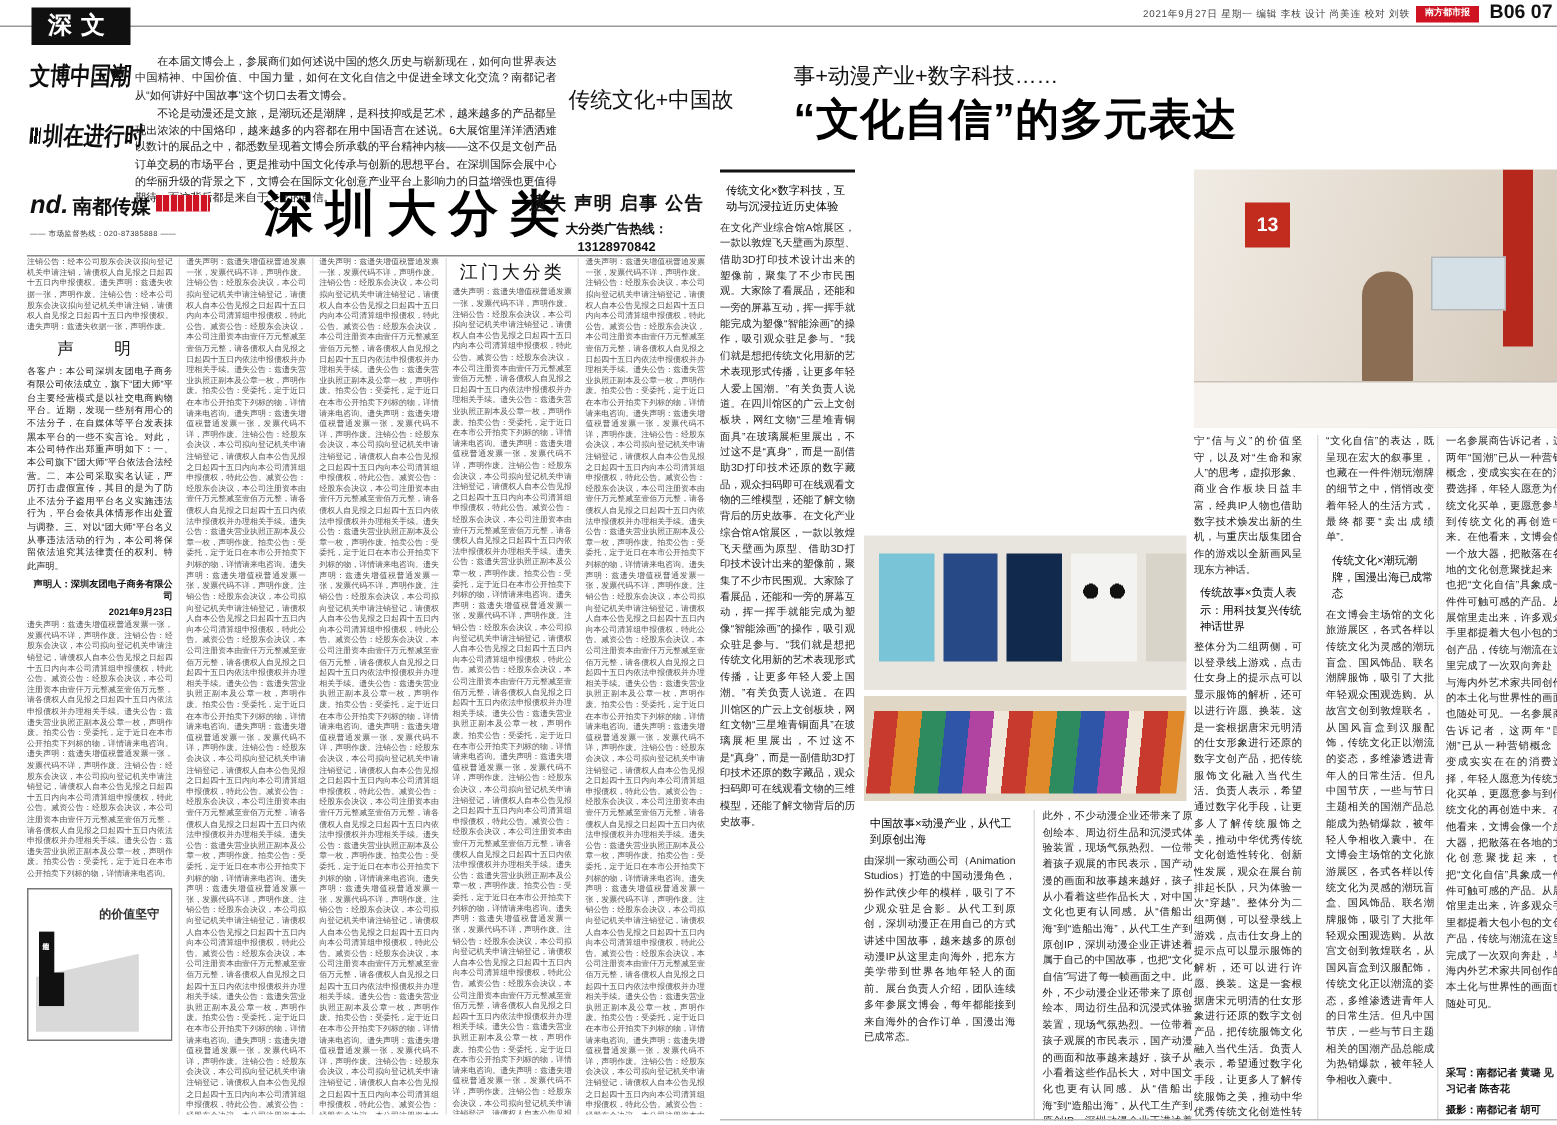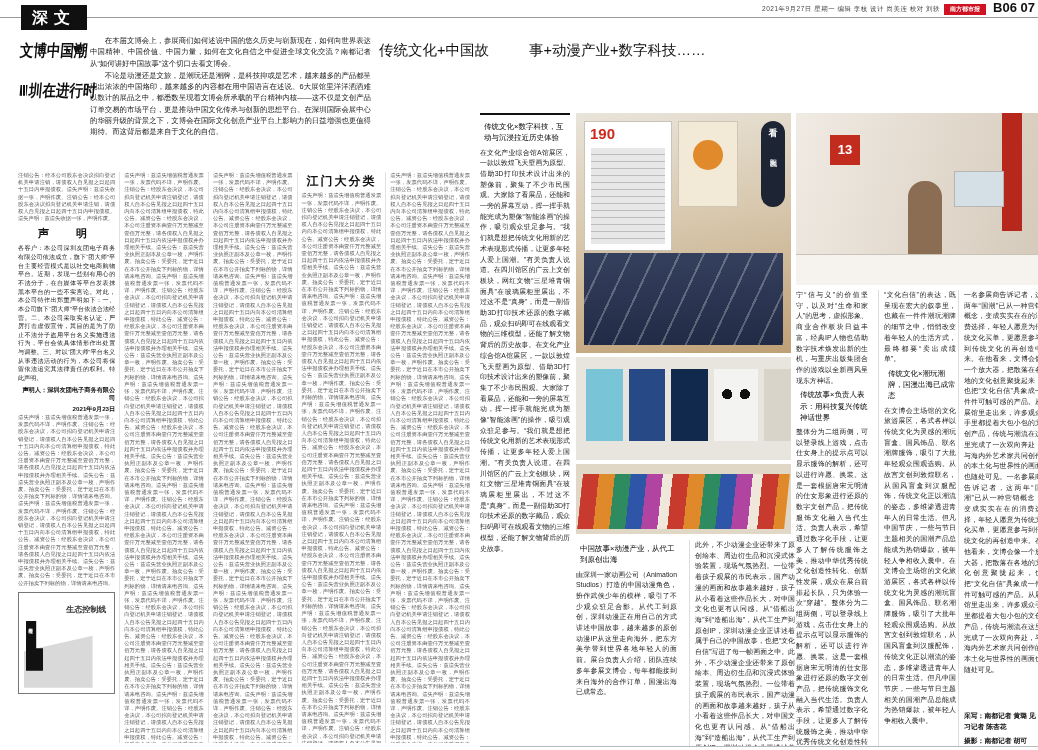--- a/index.html
+++ b/index.html
@@ -42,31 +42,31 @@
       background-image:repeating-linear-gradient(90deg,transparent 0 4px,rgba(255,255,255,.85) 4px 5px);}
   .brand-hotline{position:absolute;left:2px;top:28px;font-size:5px;color:#333;letter-spacing:.3px;}
   .ad-title{position:absolute;left:158px;top:-4px;font-size:33px;font-weight:900;letter-spacing:8px;color:#000;white-space:nowrap;}
   .ad-notice{position:absolute;right:0;top:3px;width:118px;text-align:center;}
   .ad-notice .t{font-size:12px;font-weight:900;color:#111;letter-spacing:1px;}
   .ad-notice .h{font-size:8.5px;font-weight:900;color:#111;margin-top:3px;}
   .ad-body{position:absolute;top:48px;left:0;right:0;bottom:2px;display:flex;gap:4px;}
   .acol{flex:1;overflow:hidden;font-size:5.3px;line-height:1.36;text-align:justify;color:#555;word-break:break-all;}
   .acol.first{flex:1.22;}
   .acol + .acol{border-left:1px solid #e2e2e2;padding-left:4px;}
-  .st-title{font-size:11px;font-weight:700;text-align:center;letter-spacing:8px;color:#111;margin:4px 0 3px 0;}
+  .st-title{font-size:11px;font-weight:400;text-align:center;letter-spacing:8px;color:#111;margin:4px 0 3px 0;}
   .st-body{font-size:6.1px;line-height:1.42;color:#222;text-align:justify;word-break:break-all;}
   .st-sign{font-size:6.2px;font-weight:700;color:#111;text-align:right;margin-top:3px;}
   .map-box{margin-top:5px;border:1px solid #777;height:100px;position:relative;background:#fff;break-inside:avoid;}
   .map-label{position:absolute;top:12px;right:8px;font-size:8px;font-weight:700;color:#333;}
   .map-land{position:absolute;left:5px;bottom:5px;width:72%;height:52%;background:#d9d9d9;
       clip-path:polygon(0 30%,100% 0,100% 100%,0 100%);}
   .map-site{position:absolute;left:7px;bottom:22px;width:17px;height:50px;background:#111;
       clip-path:polygon(0 0,60% 0,60% 55%,100% 55%,100% 100%,0 100%);}
   .map-site span{position:absolute;left:1px;top:4px;writing-mode:vertical-rl;font-size:4.5px;color:#fff;}
-  .jm-header{font-size:12px;font-weight:700;text-align:center;letter-spacing:2px;color:#111;margin:1px 0 3px 0;}
+  .jm-header{font-size:12px;font-weight:400;text-align:center;letter-spacing:2px;color:#111;margin:1px 0 3px 0;}
   
   .acol-art{position:absolute;overflow:hidden;}
   .atext{font-size:6.9px;line-height:1.55;text-align:justify;color:#222;word-break:break-all;}
   .subhead{font-size:7.5px;font-weight:400;color:#000;line-height:1.5;margin:3px 0 4px 4px;}
   .col1{left:480px;top:113px;width:90px;height:634px;border-top:2px solid #111;padding-top:3px;}
   .col2{left:576px;top:540px;width:101px;height:207px;}
   .col3{left:689px;top:540px;width:100px;height:207px;border-left:1px solid #ddd;padding-left:5px;}
   .colR1{left:796px;top:290px;width:72px;height:457px;}
   .colR2{left:878px;top:290px;width:72px;height:457px;border-left:1px solid #ddd;padding-left:5px;}
   .colR3{left:958px;top:290px;width:78px;height:457px;border-left:1px solid #ddd;padding-left:5px;
@@ -134,36 +134,50 @@
     <p>在本届文博会上，参展商们如何述说中国的悠久历史与崭新现在，如何向世界表达中国精神、中国价值、中国力量，如何在文化自信之中促进全球文化交流？南都记者从“如何讲好中国故事”这个切口去看文博会。</p>
     <p>不论是动漫还是文旅，是潮玩还是潮牌，是科技抑或是艺术，越来越多的产品都呈现出浓浓的中国烙印，越来越多的内容都在用中国语言在述说。6大展馆里洋洋洒洒难以数计的展品之中，都悉数呈现着文博会所承载的平台精神内核——这不仅是文创产品订单交易的市场平台，更是推动中国文化传承与创新的思想平台。在深圳国际会展中心的华丽升级的背景之下，文博会在国际文化创意产业平台上影响力的日益增强也更值得期待。而这背后都是来自于文化的自信。</p>
   </div>
 
   <div class="headline">
     <div class="hl-l">
       <div class="kicker">传统文化+中国故</div>
     </div>
     <div class="hl-r">
       <div class="kicker">事+动漫产业+数字科技……</div>
+      <div class="mainhead">“文化自信”的多元表达</div>
     </div>
   </div>
 
   <div class="ad">
+    <div class="ad-header">
+      <div class="brand-row">
+        <span class="brand-prefix">nd.</span>
+        <span class="brand-name">南都传媒</span>
+        <span class="brand-badge"></span>
+      </div>
+      <div class="brand-hotline">—— 市场监督热线：020-87385888 ——</div>
+      <div class="ad-title">深圳大分类</div>
+      <div class="ad-notice">
+        <div class="t">遗失 声明 启事 公告</div>
+        <div class="h">大分类广告热线：13128970842</div>
+      </div>
+    </div>
     <div class="ad-body">
       <div class="acol first">
         <span>注销公告：经本公司股东会决议拟向登记机关申请注销，请债权人自见报之日起四十五日内申报债权。遗失声明：兹遗失收据一张，声明作废。注销公告：经本公司股东会决议拟向登记机关申请注销，请债权人自见报之日起四十五日内申报债权。遗失声明：兹遗失收据一张，声明作废。</span>
         <div>
           <div class="st-title">声　明</div>
           <div class="st-body">各客户：本公司深圳友团电子商务有限公司依法成立，旗下“团大师”平台主要经营模式是以社交电商购物平台。近期，发现一些别有用心的不法分子，在自媒体等平台发表抹黑本平台的一些不实言论。对此，本公司特作出郑重声明如下：一、本公司旗下“团大师”平台依法合法经营。二、本公司采取实名认证，严厉打击虚假宣传，其目的是为了防止不法分子盗用平台名义实施违法行为，平台会依具体情形作出处置与调整。三、对以“团大师”平台名义从事违法活动的行为，本公司将保留依法追究其法律责任的权利。特此声明。</div>
           <div class="st-sign">声明人：深圳友团电子商务有限公司</div>
           <div class="st-sign">2021年9月23日</div>
         </div>
         <span>遗失声明：兹遗失增值税普通发票一张，发票代码不详，声明作废。注销公告：经股东会决议，本公司拟向登记机关申请注销登记，请债权人自本公告见报之日起四十五日内向本公司清算组申报债权，特此公告。减资公告：经股东会决议，本公司注册资本由壹仟万元整减至壹佰万元整，请各债权人自见报之日起四十五日内依法申报债权并办理相关手续。遗失公告：兹遗失营业执照正副本及公章一枚，声明作废。拍卖公告：受委托，定于近日在本市公开拍卖下列标的物，详情请来电咨询。遗失声明：兹遗失增值税普通发票一张，发票代码不详，声明作废。注销公告：经股东会决议，本公司拟向登记机关申请注销登记，请债权人自本公告见报之日起四十五日内向本公司清算组申报债权，特此公告。减资公告：经股东会决议，本公司注册资本由壹仟万元整减至壹佰万元整，请各债权人自见报之日起四十五日内依法申报债权并办理相关手续。遗失公告：兹遗失营业执照正副本及公章一枚，声明作废。拍卖公告：受委托，定于近日在本市公开拍卖下列标的物，详情请来电咨询。</span>
         <div class="map-box">
-          <div class="map-label">生态控制线</div>
+          <div class="map-label">的价值坚守</div>
           <div class="map-land"></div>
           <div class="map-site">
               <span>用地位置</span>
             </div>
         </div>
       </div>
       <div class="acol"><span>遗失声明：兹遗失增值税普通发票一张，发票代码不详，声明作废。注销公告：经股东会决议，本公司拟向登记机关申请注销登记，请债权人自本公告见报之日起四十五日内向本公司清算组申报债权，特此公告。减资公告：经股东会决议，本公司注册资本由壹仟万元整减至壹佰万元整，请各债权人自见报之日起四十五日内依法申报债权并办理相关手续。遗失公告：兹遗失营业执照正副本及公章一枚，声明作废。拍卖公告：受委托，定于近日在本市公开拍卖下列标的物，详情请来电咨询。遗失声明：兹遗失增值税普通发票一张，发票代码不详，声明作废。注销公告：经股东会决议，本公司拟向登记机关申请注销登记，请债权人自本公告见报之日起四十五日内向本公司清算组申报债权，特此公告。减资公告：经股东会决议，本公司注册资本由壹仟万元整减至壹佰万元整，请各债权人自见报之日起四十五日内依法申报债权并办理相关手续。遗失公告：兹遗失营业执照正副本及公章一枚，声明作废。拍卖公告：受委托，定于近日在本市公开拍卖下列标的物，详情请来电咨询。遗失声明：兹遗失增值税普通发票一张，发票代码不详，声明作废。注销公告：经股东会决议，本公司拟向登记机关申请注销登记，请债权人自本公告见报之日起四十五日内向本公司清算组申报债权，特此公告。减资公告：经股东会决议，本公司注册资本由壹仟万元整减至壹佰万元整，请各债权人自见报之日起四十五日内依法申报债权并办理相关手续。遗失公告：兹遗失营业执照正副本及公章一枚，声明作废。拍卖公告：受委托，定于近日在本市公开拍卖下列标的物，详情请来电咨询。遗失声明：兹遗失增值税普通发票一张，发票代码不详，声明作废。注销公告：经股东会决议，本公司拟向登记机关申请注销登记，请债权人自本公告见报之日起四十五日内向本公司清算组申报债权，特此公告。减资公告：经股东会决议，本公司注册资本由壹仟万元整减至壹佰万元整，请各债权人自见报之日起四十五日内依法申报债权并办理相关手续。遗失公告：兹遗失营业执照正副本及公章一枚，声明作废。拍卖公告：受委托，定于近日在本市公开拍卖下列标的物，详情请来电咨询。遗失声明：兹遗失增值税普通发票一张，发票代码不详，声明作废。注销公告：经股东会决议，本公司拟向登记机关申请注销登记，请债权人自本公告见报之日起四十五日内向本公司清算组申报债权，特此公告。减资公告：经股东会决议，本公司注册资本由壹仟万元整减至壹佰万元整，请各债权人自见报之日起四十五日内依法申报债权并办理相关手续。遗失公告：兹遗失营业执照正副本及公章一枚，声明作废。拍卖公告：受委托，定于近日在本市公开拍卖下列标的物，详情请来电咨询。遗失声明：兹遗失增值税普通发票一张，发票代码不详，声明作废。注销公告：经股东会决议，本公司拟向登记机关申请注销登记，请债权人自本公告见报之日起四十五日内向本公司清算组申报债权，特此公告。减资公告：经股东会决议，本公司注册资本由壹仟万元整减至壹佰万元整，请各债权人自见报之日起四十五日内依法申报债权并办理相关手续。遗失公告：兹遗失营业执照正副本及公章一枚，声明作废。拍卖公告：受委托，定于近日在本市公开拍卖下列标的物，详情请来电咨询。</span></div>
       <div class="acol"><span>遗失声明：兹遗失增值税普通发票一张，发票代码不详，声明作废。注销公告：经股东会决议，本公司拟向登记机关申请注销登记，请债权人自本公告见报之日起四十五日内向本公司清算组申报债权，特此公告。减资公告：经股东会决议，本公司注册资本由壹仟万元整减至壹佰万元整，请各债权人自见报之日起四十五日内依法申报债权并办理相关手续。遗失公告：兹遗失营业执照正副本及公章一枚，声明作废。拍卖公告：受委托，定于近日在本市公开拍卖下列标的物，详情请来电咨询。遗失声明：兹遗失增值税普通发票一张，发票代码不详，声明作废。注销公告：经股东会决议，本公司拟向登记机关申请注销登记，请债权人自本公告见报之日起四十五日内向本公司清算组申报债权，特此公告。减资公告：经股东会决议，本公司注册资本由壹仟万元整减至壹佰万元整，请各债权人自见报之日起四十五日内依法申报债权并办理相关手续。遗失公告：兹遗失营业执照正副本及公章一枚，声明作废。拍卖公告：受委托，定于近日在本市公开拍卖下列标的物，详情请来电咨询。遗失声明：兹遗失增值税普通发票一张，发票代码不详，声明作废。注销公告：经股东会决议，本公司拟向登记机关申请注销登记，请债权人自本公告见报之日起四十五日内向本公司清算组申报债权，特此公告。减资公告：经股东会决议，本公司注册资本由壹仟万元整减至壹佰万元整，请各债权人自见报之日起四十五日内依法申报债权并办理相关手续。遗失公告：兹遗失营业执照正副本及公章一枚，声明作废。拍卖公告：受委托，定于近日在本市公开拍卖下列标的物，详情请来电咨询。遗失声明：兹遗失增值税普通发票一张，发票代码不详，声明作废。注销公告：经股东会决议，本公司拟向登记机关申请注销登记，请债权人自本公告见报之日起四十五日内向本公司清算组申报债权，特此公告。减资公告：经股东会决议，本公司注册资本由壹仟万元整减至壹佰万元整，请各债权人自见报之日起四十五日内依法申报债权并办理相关手续。遗失公告：兹遗失营业执照正副本及公章一枚，声明作废。拍卖公告：受委托，定于近日在本市公开拍卖下列标的物，详情请来电咨询。遗失声明：兹遗失增值税普通发票一张，发票代码不详，声明作废。注销公告：经股东会决议，本公司拟向登记机关申请注销登记，请债权人自本公告见报之日起四十五日内向本公司清算组申报债权，特此公告。减资公告：经股东会决议，本公司注册资本由壹仟万元整减至壹佰万元整，请各债权人自见报之日起四十五日内依法申报债权并办理相关手续。遗失公告：兹遗失营业执照正副本及公章一枚，声明作废。拍卖公告：受委托，定于近日在本市公开拍卖下列标的物，详情请来电咨询。遗失声明：兹遗失增值税普通发票一张，发票代码不详，声明作废。注销公告：经股东会决议，本公司拟向登记机关申请注销登记，请债权人自本公告见报之日起四十五日内向本公司清算组申报债权，特此公告。减资公告：经股东会决议，本公司注册资本由壹仟万元整减至壹佰万元整，请各债权人自见报之日起四十五日内依法申报债权并办理相关手续。遗失公告：兹遗失营业执照正副本及公章一枚，声明作废。拍卖公告：受委托，定于近日在本市公开拍卖下列标的物，详情请来电咨询。</span></div>
       <div class="acol">
         <div class="jm-header">江门大分类</div>
@@ -171,34 +185,20 @@
       </div>
       <div class="acol"><span>遗失声明：兹遗失增值税普通发票一张，发票代码不详，声明作废。注销公告：经股东会决议，本公司拟向登记机关申请注销登记，请债权人自本公告见报之日起四十五日内向本公司清算组申报债权，特此公告。减资公告：经股东会决议，本公司注册资本由壹仟万元整减至壹佰万元整，请各债权人自见报之日起四十五日内依法申报债权并办理相关手续。遗失公告：兹遗失营业执照正副本及公章一枚，声明作废。拍卖公告：受委托，定于近日在本市公开拍卖下列标的物，详情请来电咨询。遗失声明：兹遗失增值税普通发票一张，发票代码不详，声明作废。注销公告：经股东会决议，本公司拟向登记机关申请注销登记，请债权人自本公告见报之日起四十五日内向本公司清算组申报债权，特此公告。减资公告：经股东会决议，本公司注册资本由壹仟万元整减至壹佰万元整，请各债权人自见报之日起四十五日内依法申报债权并办理相关手续。遗失公告：兹遗失营业执照正副本及公章一枚，声明作废。拍卖公告：受委托，定于近日在本市公开拍卖下列标的物，详情请来电咨询。遗失声明：兹遗失增值税普通发票一张，发票代码不详，声明作废。注销公告：经股东会决议，本公司拟向登记机关申请注销登记，请债权人自本公告见报之日起四十五日内向本公司清算组申报债权，特此公告。减资公告：经股东会决议，本公司注册资本由壹仟万元整减至壹佰万元整，请各债权人自见报之日起四十五日内依法申报债权并办理相关手续。遗失公告：兹遗失营业执照正副本及公章一枚，声明作废。拍卖公告：受委托，定于近日在本市公开拍卖下列标的物，详情请来电咨询。遗失声明：兹遗失增值税普通发票一张，发票代码不详，声明作废。注销公告：经股东会决议，本公司拟向登记机关申请注销登记，请债权人自本公告见报之日起四十五日内向本公司清算组申报债权，特此公告。减资公告：经股东会决议，本公司注册资本由壹仟万元整减至壹佰万元整，请各债权人自见报之日起四十五日内依法申报债权并办理相关手续。遗失公告：兹遗失营业执照正副本及公章一枚，声明作废。拍卖公告：受委托，定于近日在本市公开拍卖下列标的物，详情请来电咨询。遗失声明：兹遗失增值税普通发票一张，发票代码不详，声明作废。注销公告：经股东会决议，本公司拟向登记机关申请注销登记，请债权人自本公告见报之日起四十五日内向本公司清算组申报债权，特此公告。减资公告：经股东会决议，本公司注册资本由壹仟万元整减至壹佰万元整，请各债权人自见报之日起四十五日内依法申报债权并办理相关手续。遗失公告：兹遗失营业执照正副本及公章一枚，声明作废。拍卖公告：受委托，定于近日在本市公开拍卖下列标的物，详情请来电咨询。遗失声明：兹遗失增值税普通发票一张，发票代码不详，声明作废。注销公告：经股东会决议，本公司拟向登记机关申请注销登记，请债权人自本公告见报之日起四十五日内向本公司清算组申报债权，特此公告。减资公告：经股东会决议，本公司注册资本由壹仟万元整减至壹佰万元整，请各债权人自见报之日起四十五日内依法申报债权并办理相关手续。遗失公告：兹遗失营业执照正副本及公章一枚，声明作废。拍卖公告：受委托，定于近日在本市公开拍卖下列标的物，详情请来电咨询。</span></div>
     </div>
   </div>
 
   <div class="acol-art col1">
     <div class="subhead">传统文化×数字科技，互动与沉浸拉近历史体验</div>
     <div class="atext">在文化产业综合馆A馆展区，一款以敦煌飞天壁画为原型、借助3D打印技术设计出来的塑像前，聚集了不少市民围观。大家除了看展品，还能和一旁的屏幕互动，挥一挥手就能完成为塑像“智能涂画”的操作，吸引观众驻足参与。“我们就是想把传统文化用新的艺术表现形式传播，让更多年轻人爱上国潮。”有关负责人说道。在四川馆区的广云上文创板块，网红文物“三星堆青铜面具”在玻璃展柜里展出，不过这不是“真身”，而是一副借助3D打印技术还原的数字藏品，观众扫码即可在线观看文物的三维模型，还能了解文物背后的历史故事。在文化产业综合馆A馆展区，一款以敦煌飞天壁画为原型、借助3D打印技术设计出来的塑像前，聚集了不少市民围观。大家除了看展品，还能和一旁的屏幕互动，挥一挥手就能完成为塑像“智能涂画”的操作，吸引观众驻足参与。“我们就是想把传统文化用新的艺术表现形式传播，让更多年轻人爱上国潮。”有关负责人说道。在四川馆区的广云上文创板块，网红文物“三星堆青铜面具”在玻璃展柜里展出，不过这不是“真身”，而是一副借助3D打印技术还原的数字藏品，观众扫码即可在线观看文物的三维模型，还能了解文物背后的历史故事。</div>
   </div>
 
-  <div class="photo ph1">
-    <div class="ph1-poster">
-      <div class="num">190</div>
-      <div class="art"></div>
-    </div>
-    <div class="ph1-posterB">
-        <i></i>
-      </div>
-    <div class="ph1-badge">
-      <span class="c">看</span>
-      <span class="v">九阳极</span>
-    </div>
-    <div class="ph1-court"></div>
-  </div>
 
   <div class="photo ph-tr">
     <div class="tr-banner"></div>
     <div class="tr-box13">13</div>
     <div class="tr-fig"></div>
     <div class="tr-screen"></div>
     <div class="tr-shelf"></div>
   </div>
 
   <div class="photo ph2">

